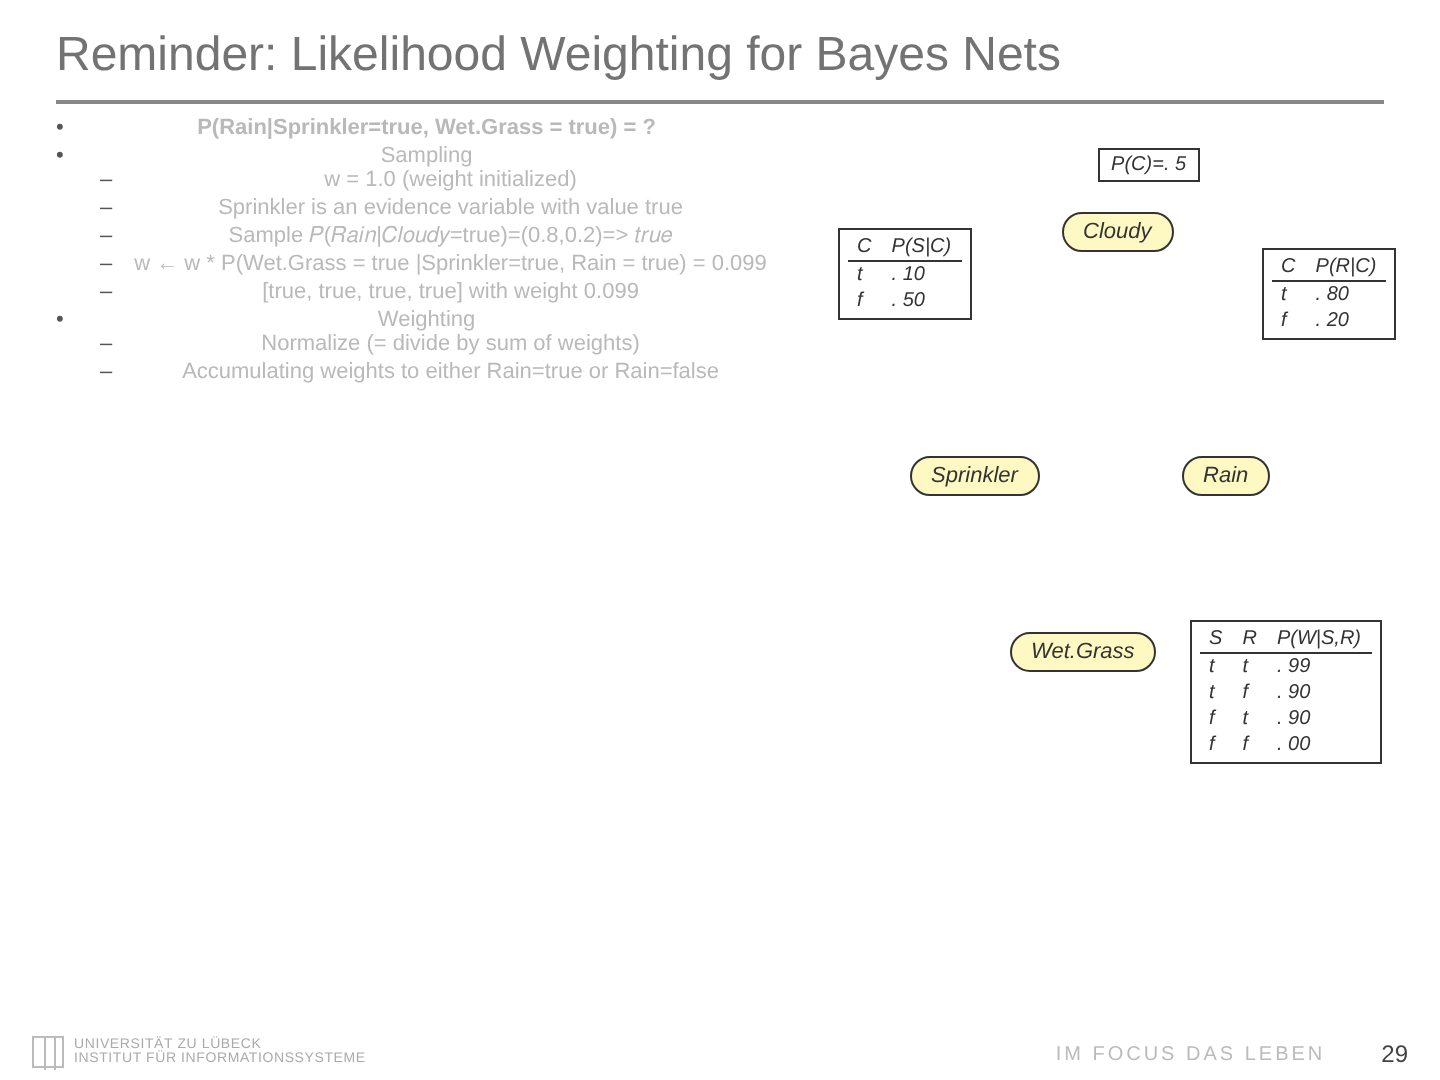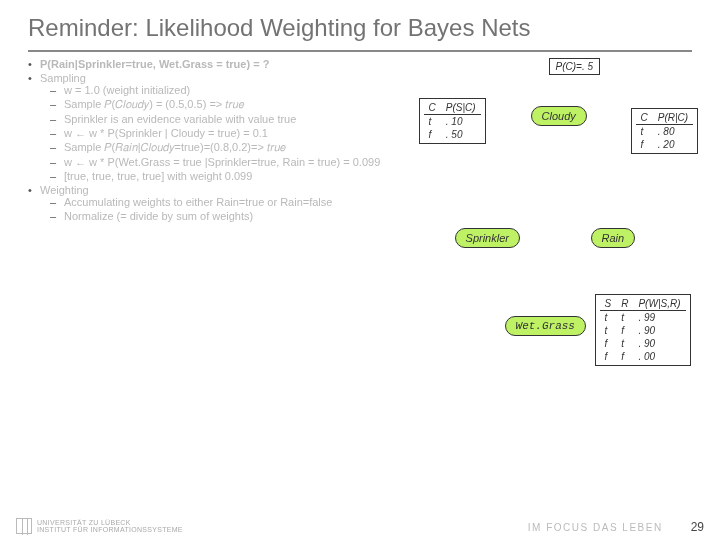--- a/index.html
+++ b/index.html
@@ -21,31 +21,31 @@
   ul.top { list-style: none; padding-left: 0; }
   ul.top > li { position: relative; padding-left: 12px; margin-bottom: 2px; }
   ul.top > li::before {
     content: "•"; position: absolute; left: 0; top: 0; color: #555;
   }
   ul.dash { list-style: none; padding-left: 10px; }
   ul.dash > li { position: relative; padding-left: 14px; margin-bottom: 2px; }
   ul.dash > li::before {
     content: "–"; position: absolute; left: 0; top: 0; color: #555;
   }
-  .fade { color: #b9b9b9; }
+  .fade { color: #b9b9b9; text-align: center; }
   .node {
-    position: absolute; background: #bef264;
+    position: absolute; background: #fef9c3;
     border: 1px solid #333; border-radius: 999px;
     font-size: 11px; font-style: italic; padding: 3px 10px;
     white-space: nowrap;
   }
   .cpt {
     position: absolute; background: #fff;
     font-size: 10px; font-style: italic;
-    border: 1px solid #333; padding: 2px 4px;
+    border: 1px solid #333; padding: 2px 4px; margin-top: 16px;
   }
   .cpt table { border-collapse: collapse; }
   .cpt th, .cpt td { padding: 1px 5px; text-align: left; font-weight: 400; }
   .cpt thead tr { border-bottom: 1px solid #333; }
   svg.net { position: absolute; left: 0; top: 0; width: 100%; height: 100%; pointer-events: none; }
   .footer {
     position: absolute; bottom: 6px; left: 0; right: 0;
     display: flex; justify-content: space-between; align-items: flex-end;
     padding: 0 16px; font-size: 9px; color: #aaa; gap: 32px;
   }
@@ -71,33 +71,31 @@
 
   <div class="body-row">
 
     <div class="left-col fade">
       <ul class="top">
         <li><b>P(Rain|Sprinkler=true, Wet.Grass = true) = ?</b></li>
         <li>
           <span>Sampling</span>
           <ul class="dash">
             <li>w = 1.0  (weight initialized)</li>
-            <li>Sample 𝑃(𝐶𝑙𝑜𝑢𝑑𝑦) = (0.5,0.5)  =&gt; 𝑡𝑟𝑢𝑒</li>
             <li>Sprinkler is an evidence variable with value true</li>
-            <li>w ← w * P(Sprinkler | Cloudy = true) = 0.1</li>
             <li>Sample 𝑃(𝑅𝑎𝑖𝑛|𝐶𝑙𝑜𝑢𝑑𝑦=true)=(0.8,0.2)=&gt; 𝑡𝑟𝑢𝑒</li>
             <li>w ← w * P(Wet.Grass = true |Sprinkler=true, Rain = true) = 0.099</li>
             <li>[true, true, true, true] with weight 0.099</li>
           </ul>
         </li>
         <li>
           <span>Weighting</span>
           <ul class="dash">
+            <li>Normalize (= divide by sum of weights)</li>
             <li>Accumulating weights to either Rain=true or Rain=false</li>
-            <li>Normalize (= divide by sum of weights)</li>
           </ul>
         </li>
       </ul>
     </div>
 
     <div class="right-col">
       <svg class="net" viewBox="0 0 320 360">
         <defs>
           <marker id="arr" viewBox="0 0 10 10" refX="9" refY="5" markerWidth="6" markerHeight="6" orient="auto">
             <path d="M0 0 L10 5 L0 10 z" fill="#333"></path>
@@ -105,21 +103,21 @@
         </defs>
       </svg>
 
       <div class="cpt" style="left:156px; top:0px; border:1px solid #333; padding:2px 6px;">
         <span>P(C)=. 5</span>
       </div>
 
       <div class="node" style="left:138px; top:48px;">Cloudy</div>
       <div class="node" style="left:62px; top:170px;">Sprinkler</div>
       <div class="node" style="left:198px; top:170px;">Rain</div>
-      <div class="node" style="left:112px; top:258px;font-family:Liberation Mono, monospace;">Wet.Grass</div>
+      <div class="node" style="left:112px; top:258px;">Wet.Grass</div>
 
       <div class="cpt" style="left:26px; top:40px;">
         <table>
           <thead>
               <tr>
             <th>C</th>
             <th>P(S|C)</th>
           </tr>
             </thead>
           <tbody>

